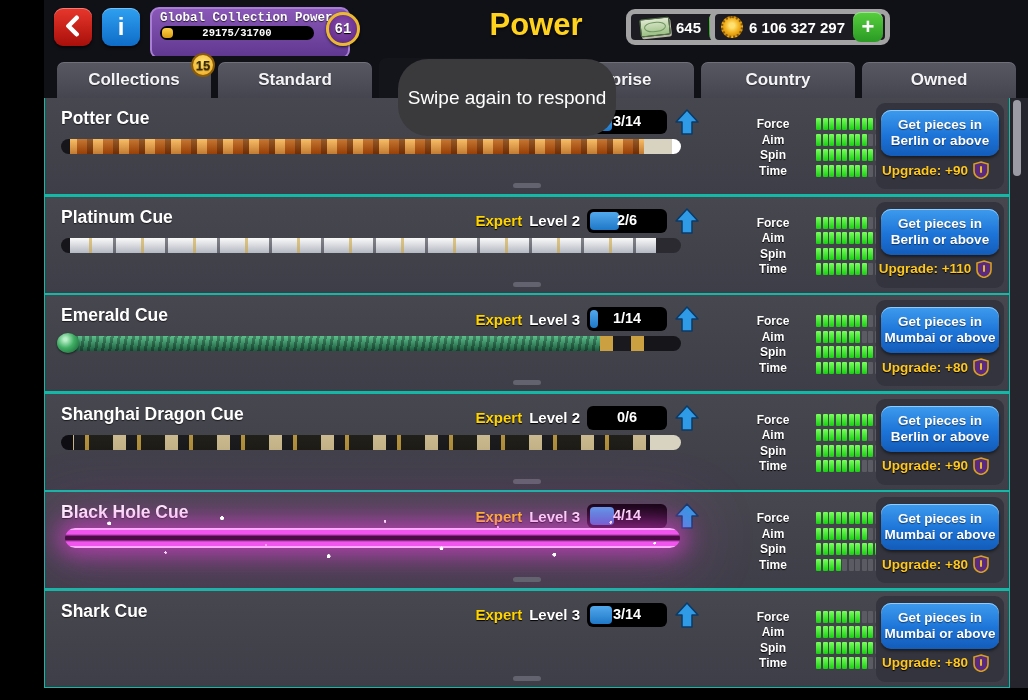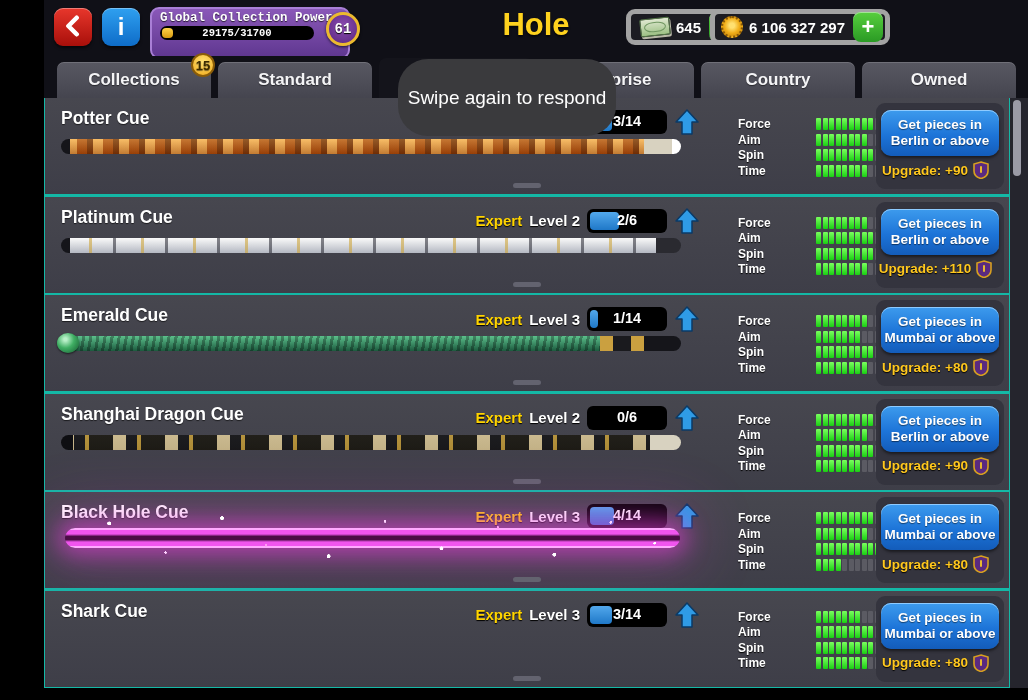--- a/index.html
+++ b/index.html
@@ -84,21 +84,21 @@
     overflow:hidden; }
   .pill-fill { position:absolute; left:3px; top:3px; bottom:3px;
     background:linear-gradient(180deg,#52a8ec,#1f78c8); border-radius:4px; }
   .pill-text { position:absolute; left:0; right:0; top:3px; text-align:center; color:#fff;
     font-weight:bold; font-size:14.5px; }
   .uparrow { width:26px; height:26px; display:inline-flex; }
   .cue { position:absolute; left:16px; top:41px; width:620px; height:15px;
     border-radius:8px; cursor:pointer; }
   .stats { position:absolute; left:693px; top:20px; }
   .stat-row { display:flex; align-items:center; height:12px; margin-bottom:3.5px; }
-  .stat-label { width:70px; text-align:left; margin-right:8px; color:#fff;
+  .stat-label { width:70px; text-align:center; margin-right:8px; color:#fff;
     font-weight:bold; font-size:12px; text-shadow:0 1px 1px #000; }
   .meter { display:flex; gap:1.5px; }
   .seg { width:5px; height:12px; border-radius:1px; }
   .seg.on  { background:linear-gradient(180deg,#7aff5e,#19cf12); }
   .seg.off { background:#5b5b63; }
   .buy-panel { position:absolute; right:5px; top:5px; width:128px; height:86px;
     background:#34343e; border-radius:9px; }
   .get-btn { position:absolute; left:5px; top:7px; width:118px; height:46px;
     border:none; border-radius:10px; cursor:pointer;
     background:linear-gradient(180deg,#3d9bed 0%,#1d74d8 55%,#135cba 100%);
@@ -188,21 +188,21 @@
         <span>i</span>
       </button>
       <div class="gcp">
         <div class="gcp-title">Global Collection Power</div>
         <div class="gcp-bar">
           <div class="gcp-fill" style="width: 7%;"></div>
           <div class="gcp-progress">29175/31700</div>
         </div>
         <div class="gcp-shield">61</div>
       </div>
-      <div class="page-title">Hole</div>
+      <div class="page-title">Power</div>
       <div class="currency cash-pill">
         <span class="cash-icon"></span>
         <span class="amount">645</span>
         <button class="plus-btn">+</button>
       </div>
       <div class="currency coin-pill">
         <span class="coin-icon"></span>
         <span class="amount">6 106 327 297</span>
         <button class="plus-btn">+</button>
       </div>

